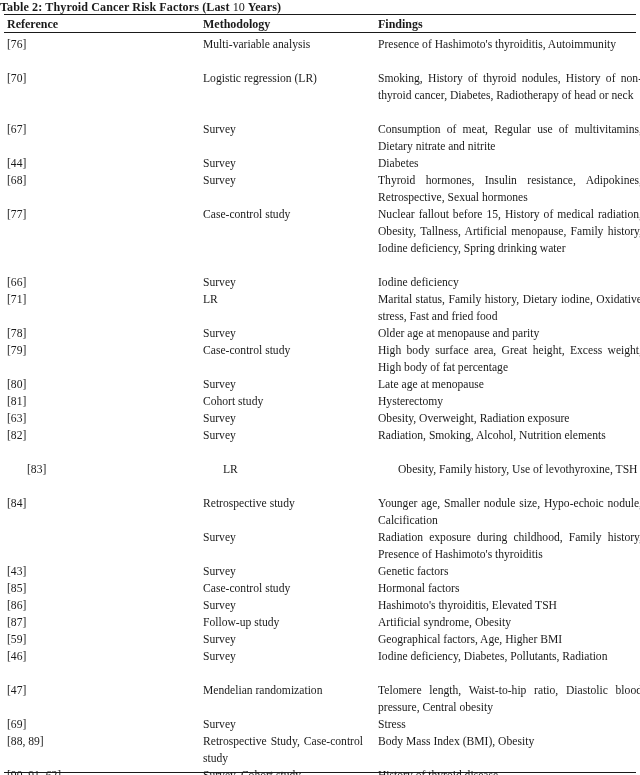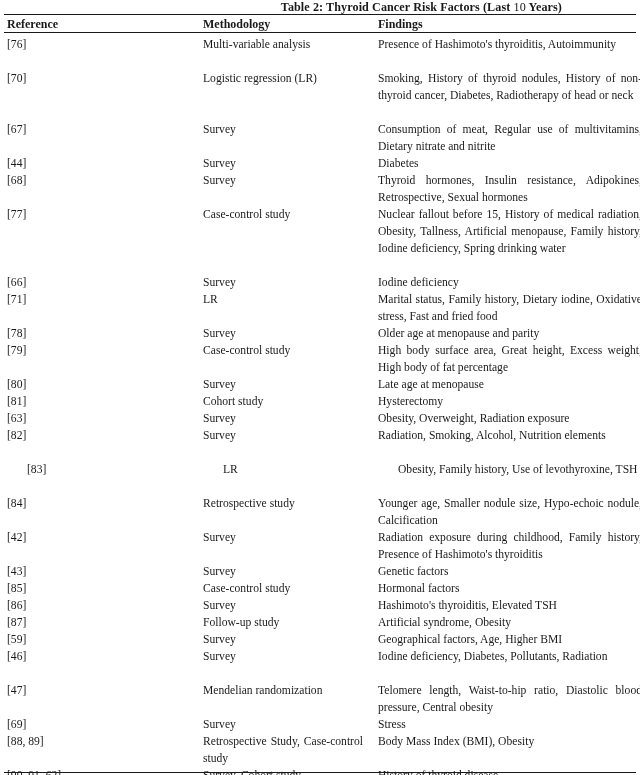--- a/index.html
+++ b/index.html
@@ -20,27 +20,26 @@
     height: 775px;
     box-sizing: border-box;
   }
 
   
   .caption {
     position: absolute;
     top: 0px;
     left: 0;
     width: 524px;
-    text-align: right;
+    text-align: left;
     font-weight: bold;
     font-size: 12.1px;
     line-height: 14px;
     letter-spacing: 0.1px;
     white-space: nowrap;
-    padding-left: 38px;
   }
   .caption .num {
     font-weight: normal;
   }
 
   
   .rule {
     position: absolute;
     left: 4px;
     width: 632px;
@@ -199,21 +198,20 @@
         <div class="cell ref">[83]</div>
         <div class="cell meth">LR</div>
         <div class="cell find">Obesity, Family history, Use of levothyroxine, TSH</div>
       </div>
       <div class="row" style="height: 34px;">
         <div class="cell ref">[84]</div>
         <div class="cell meth">Retrospective study</div>
         <div class="cell find">Younger age, Smaller nodule size, Hypo-echoic nodule, Calcification</div>
       </div>
       <div class="row" style="height: 34px;">
-        <div class="cell ref">[42]</div>
         <div class="cell meth">Survey</div>
         <div class="cell find">Radiation exposure during childhood, Family history, Presence of Hashimoto's thyroiditis</div>
       </div>
       <div class="row" style="height: 17px;">
         <div class="cell ref">[43]</div>
         <div class="cell meth">Survey</div>
         <div class="cell find">Genetic factors</div>
       </div>
       <div class="row" style="height: 17px;">
         <div class="cell ref">[85]</div>

